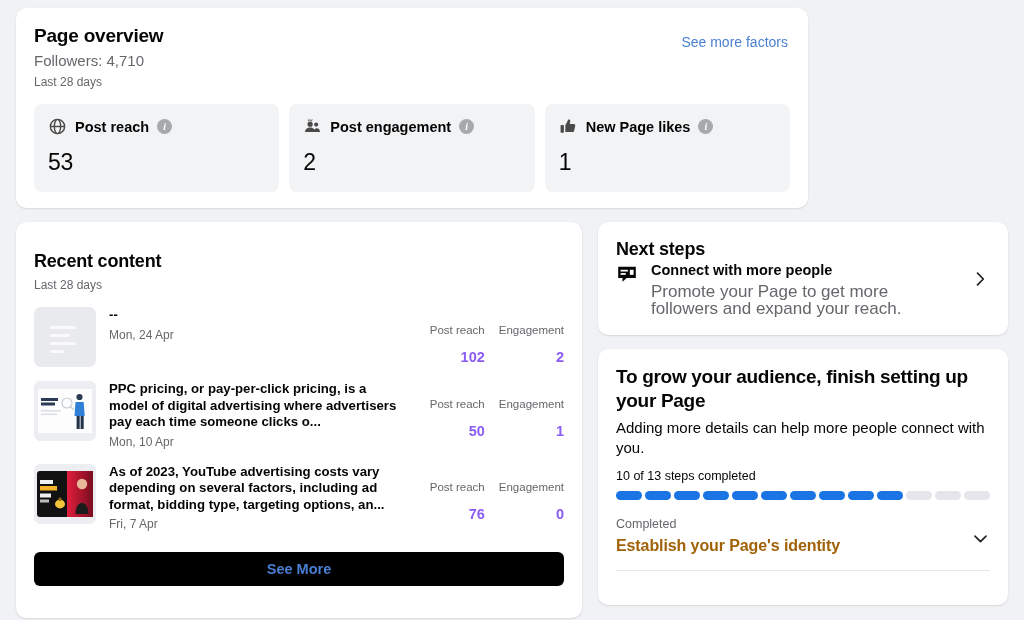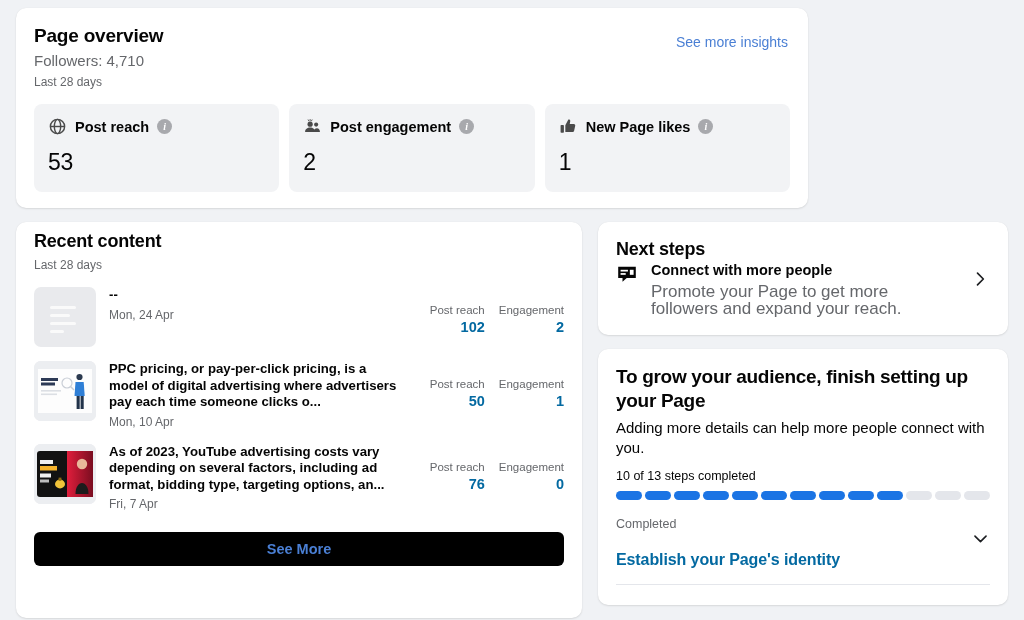--- a/index.html
+++ b/index.html
@@ -112,21 +112,21 @@
     display: flex;
     gap: 16px;
     margin-top: 14px;
     align-items: flex-start;
   }
   .col-left { width: 566px; flex: none; }
   .col-right { width: 410px; flex: none; }
 
   
   .recent {
-    padding: 8px 18px 14px 18px;
+    padding: 28px 18px 14px 18px;
     height: 396px;
   }
   .recent-title {
     font-size: 18px;
     font-weight: bold;
     letter-spacing: -0.2px;
     line-height: 23px;
   }
   .recent-period {
     font-size: 12px;
@@ -189,22 +189,22 @@
   }
   .stat { text-align: right; min-width: 56px; }
   .stat-label {
     font-size: 11.5px;
     color: #65676b;
     line-height: 15px;
   }
   .stat-value {
     font-size: 14.5px;
     font-weight: bold;
-    color: #0369a1;
-    margin-top: 0;
+    color: #8b5cf6;
+    margin-top: 10px;
     line-height: 18px;
   }
 
   .see-more-btn {
     margin-top: 20px;
     background: #000000;
     color: #4a7fd4;
     border: none;
     border-radius: 6px;
     width: 100%;
@@ -294,43 +294,43 @@
   }
   .completed-text { flex: 1; }
   .completed-label {
     font-size: 12.5px;
     color: #65676b;
     line-height: 17px;
   }
   .completed-title {
     font-size: 16px;
     font-weight: bold;
-    color: #0369a1;
+    color: #a16207;
     line-height: 21px;
-    margin-top: 16px;
+    margin-top: 2px;
     letter-spacing: -0.1px;
   }
   .chevron-down { flex: none; padding-top: 13px; }
   .divider {
     height: 1px;
     background: #e4e6eb;
     margin-top: 14px;
   }
 </style>
 </head>
 <body>
 
 <div class="page">
 
   <section class="card overview">
     <h1 class="overview-title">Page overview</h1>
     <div class="overview-followers">Followers: 4,710</div>
     <div class="overview-period">Last 28 days</div>
 
-    <a class="see-more-insights">See more insights</a>
+    <a class="see-more-insights">See more factors</a>
 
     <div class="metric-row">
 
       <div class="metric">
         <div class="metric-head">
           <span>
             <svg class="icon-svg" width="19" height="19" viewBox="0 0 24 24" fill="none" stroke="#4a4a4a" stroke-width="1.8">
               <circle cx="12" cy="12" r="9"></circle>
               <ellipse cx="12" cy="12" rx="4" ry="9"></ellipse>
               <line x1="3" y1="12" x2="21" y2="12"></line>

